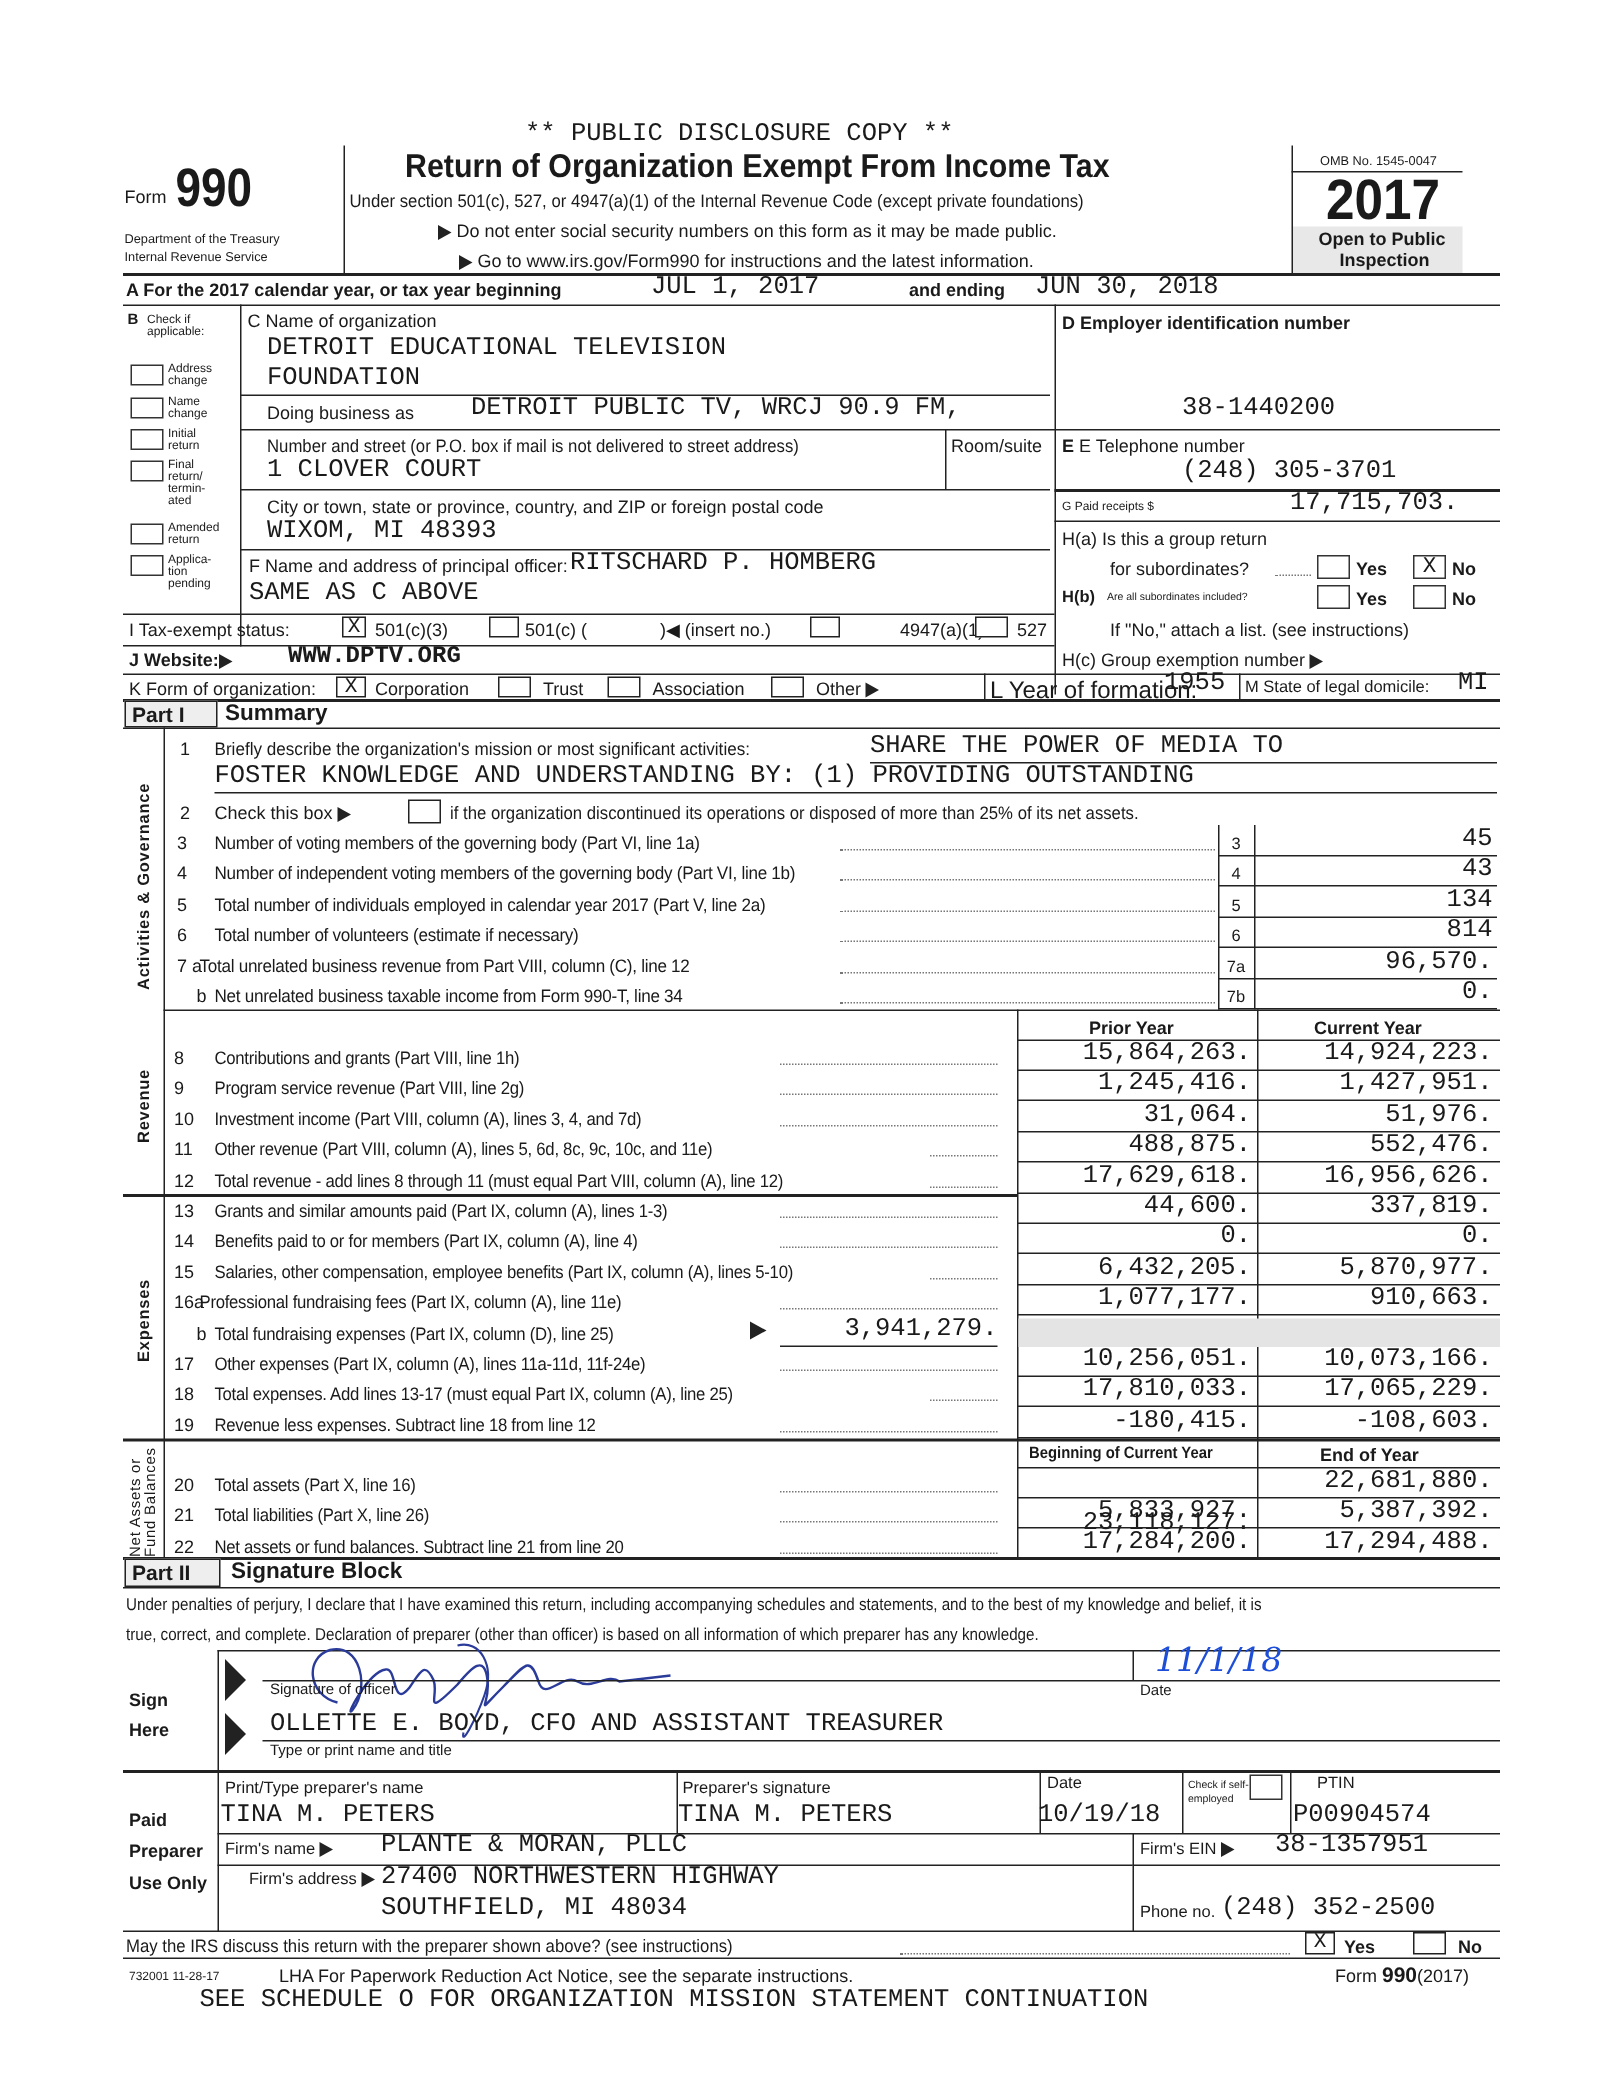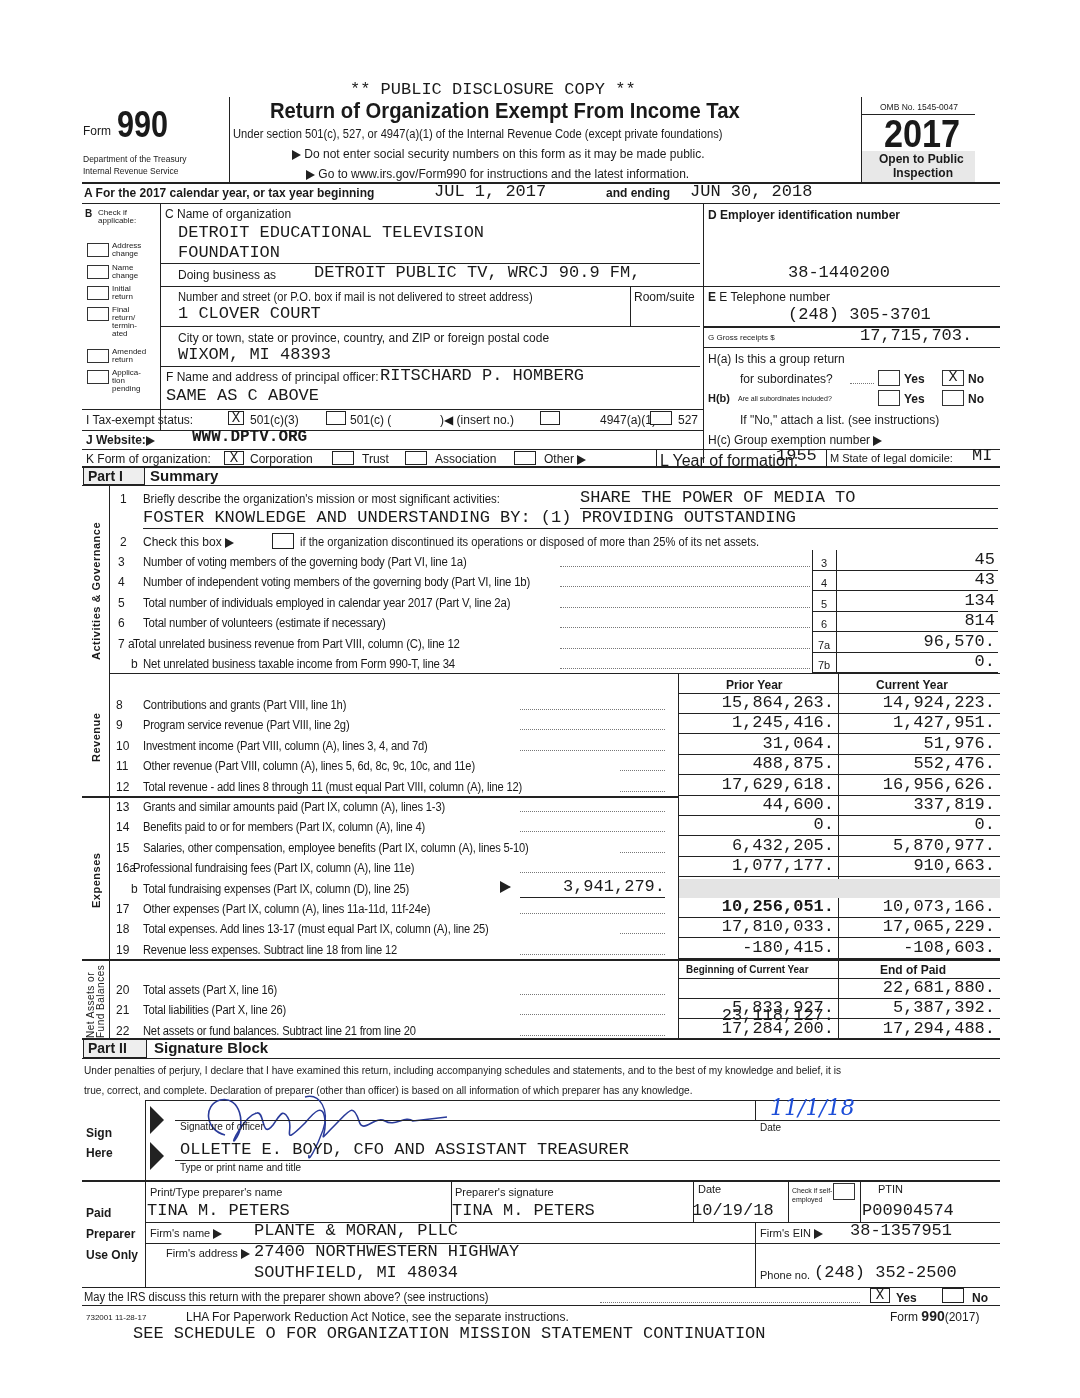--- a/index.html
+++ b/index.html
@@ -84,21 +84,21 @@
 <div class="abs mono" style="left:380px;top:366px;font-size:17px;">RITSCHARD P. HOMBERG</div>
 <div class="abs mono" style="left:166px;top:386px;font-size:17px;">SAME AS C ABOVE</div>
 
 <div class="vl" style="left:703px;top:203px;height:260px;"></div>
 <div class="abs" style="left:708px;top:208px;font-size:12px;font-weight:bold;">D Employer identification number</div>
 <div class="abs mono" style="left:788px;top:263px;font-size:17px;">38-1440200</div>
 <div class="abs" style="left:708px;top:290px;font-size:12px;"><b>E</b> <span>E Telephone number</span></div>
 <div class="abs" style="left:708px;top:290px;font-size:12px;color:transparent;">.</div>
 <div class="abs mono" style="left:788px;top:305px;font-size:17px;">(248) 305-3701</div>
 <div class="hl thick" style="left:703px;top:326px;width:297px;"></div>
-<div class="abs" style="left:708px;top:333px;font-size:8px;">G Gross receipts $</div>
+<div class="abs" style="left:708px;top:333px;font-size:8px;">G Paid receipts $</div>
 <div class="abs mono" style="left:860px;top:326px;font-size:17px;">17,715,703.</div>
 <div class="hl" style="left:703px;top:347px;width:297px;"></div>
 <div class="abs" style="left:708px;top:352px;font-size:12px;">H(a) Is this a group return</div>
 <div class="abs" style="left:740px;top:372px;font-size:12px;">for subordinates?</div>
 <div class="dots" style="left:850px;top:383px;width:24px;"></div>
 <div class="abs" style="left:878px;top:370px;width:22px;height:16px;border:1px solid #333;"></div>
 <div class="abs" style="left:904px;top:372px;font-size:12px;font-weight:bold;">Yes</div>
 <div class="abs mono" style="left:942px;top:370px;width:22px;height:16px;border:1px solid #333;font-size:15px;line-height:14px;text-align:center;">X</div>
 <div class="abs" style="left:968px;top:372px;font-size:12px;font-weight:bold;">No</div>
 <div class="abs" style="left:708px;top:392px;font-size:11px;font-weight:bold;">H(b)</div>
@@ -274,40 +274,40 @@
     <div class="hl" style="left:678px;top:876px;width:322px;"></div>
     <div class="num" style="left:131px;top:882px;">b</div>
     <div class="lbl" style="left:143px;top:882px;transform:scaleX(0.93);transform-origin:left;">Total fundraising expenses (Part IX, column (D), line 25)</div>
     <div class="abs" style="left:500px;top:881px;width:0;height:0;border-top:6px solid transparent;border-bottom:6px solid transparent;border-left:11px solid #222;"></div>
     <div class="val" style="left:520px;top:877px;width:145px;">3,941,279.</div>
     <div class="hl" style="left:520px;top:897px;width:145px;"></div>
     <div class="abs" style="left:679px;top:879px;width:321px;height:19px;background:#e4e4e4;"></div>
     <div class="num" style="left:116px;top:902px;">17</div>
     <div class="lbl" style="left:143px;top:902px;transform:scaleX(0.93);transform-origin:left;">Other expenses (Part IX, column (A), lines 11a-11d, 11f-24e)</div>
     <div class="dots" style="left:520px;top:913px;width:145px;"></div>
-    <div class="val" style="left:680px;top:897px;width:154px;font-weight:bold;">10,256,051.</div>
+    <div class="val" style="left:680px;top:897px;width:154px;">10,256,051.</div>
     <div class="val" style="left:840px;top:897px;width:155px;">10,073,166.</div>
     <div class="hl" style="left:678px;top:917px;width:322px;"></div>
     <div class="num" style="left:116px;top:922px;">18</div>
     <div class="lbl" style="left:143px;top:922px;transform:scaleX(0.93);transform-origin:left;">Total expenses. Add lines 13-17 (must equal Part IX, column (A), line 25)</div>
     <div class="dots" style="left:620px;top:933px;width:45px;"></div>
     <div class="val" style="left:680px;top:917px;width:154px;">17,810,033.</div>
     <div class="val" style="left:840px;top:917px;width:155px;">17,065,229.</div>
     <div class="hl" style="left:678px;top:937px;width:322px;"></div>
     <div class="num" style="left:116px;top:943px;">19</div>
     <div class="lbl" style="left:143px;top:943px;transform:scaleX(0.93);transform-origin:left;">Revenue less expenses. Subtract line 18 from line 12</div>
     <div class="dots" style="left:520px;top:954px;width:145px;"></div>
     <div class="val" style="left:680px;top:938px;width:154px;">-180,415.</div>
     <div class="val" style="left:840px;top:938px;width:155px;">-108,603.</div>
     <div class="hl" style="left:678px;top:958px;width:322px;"></div>
   </div>
 <div class="hl thick" style="left:82px;top:959px;width:918px;"></div>
 
 <div class="abs" style="left:686px;top:963px;font-size:11px;font-weight:bold;transform:scaleX(0.9);transform-origin:left;">Beginning of Current Year</div>
-<div class="abs" style="left:880px;top:963px;font-size:12px;font-weight:bold;">End of Paid</div>
+<div class="abs" style="left:880px;top:963px;font-size:12px;font-weight:bold;">End of Year</div>
 <div class="hl" style="left:678px;top:978px;width:322px;"></div>
 <div id="net-lines">
     <div class="num" style="left:116px;top:983px;">20</div>
     <div class="lbl" style="left:143px;top:983px;transform:scaleX(0.93);transform-origin:left;">Total assets (Part X, line 16)</div>
     <div class="dots" style="left:520px;top:994px;width:145px;"></div>
     <div class="val" style="left:680px;top:1006px;width:154px;">23,118,127.</div>
     <div class="val" style="left:840px;top:978px;width:155px;">22,681,880.</div>
     <div class="hl" style="left:678px;top:998px;width:322px;"></div>
     <div class="num" style="left:116px;top:1003px;">21</div>
     <div class="lbl" style="left:143px;top:1003px;transform:scaleX(0.93);transform-origin:left;">Total liabilities (Part X, line 26)</div>

